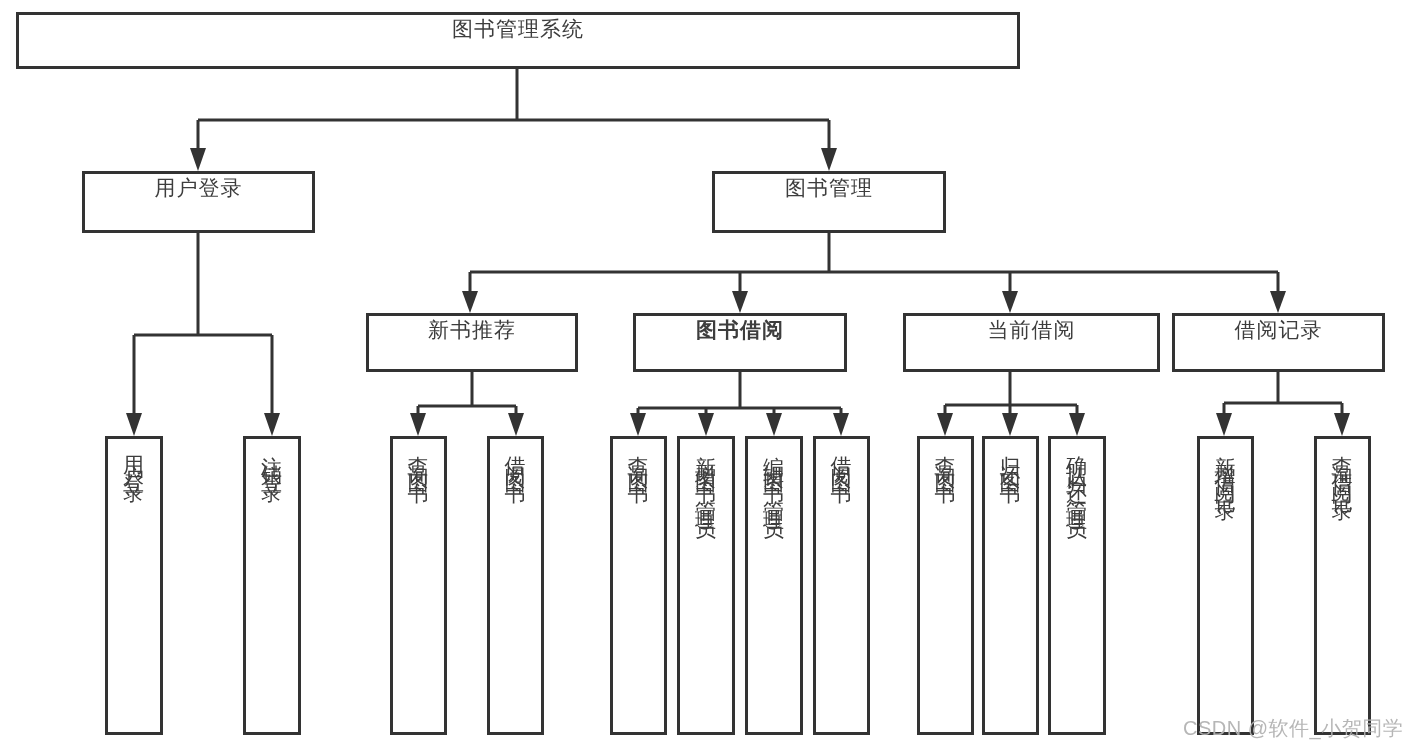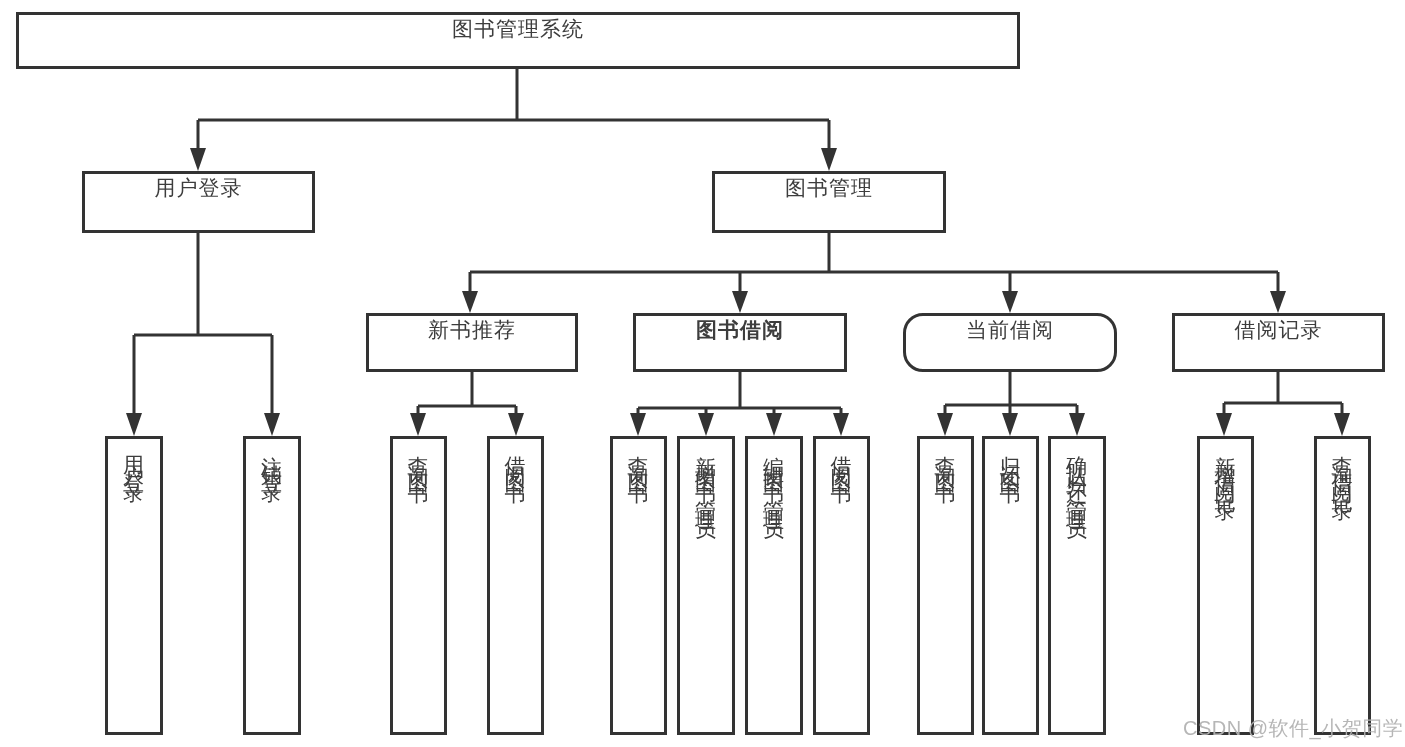--- a/index.html
+++ b/index.html
@@ -107,21 +107,21 @@
   <div class="node hbox" style="left:366px; top:313px; width:212px; height:59px;">
     <span>新书推荐</span>
   </div>
 
   <div class="node hbox" style="left:712px; top:171px; width:234px; height:62px;">
     <span>图书管理</span>
   </div>
   <div class="node hbox" style="left:633px; top:313px; width:214px; height:59px;font-weight:bold;">
     <span>图书借阅</span>
   </div>
-  <div class="node hbox" style="left:903px; top:313px; width:214px; height:59px;border-radius:20px;">
+  <div class="node hbox" style="left:903px; top:313px; width:257px; height:59px;">
     <span>当前借阅</span>
   </div>
   <div class="node hbox" style="left:1172px; top:313px; width:213px; height:59px;">
     <span>借阅记录</span>
   </div>
 
   <div class="node vbox" style="left:105px; top:436px; width:58px; height:299px;">
     <span>用户登录</span>
   </div>
   <div class="node vbox" style="left:243px; top:436px; width:58px; height:299px;">

